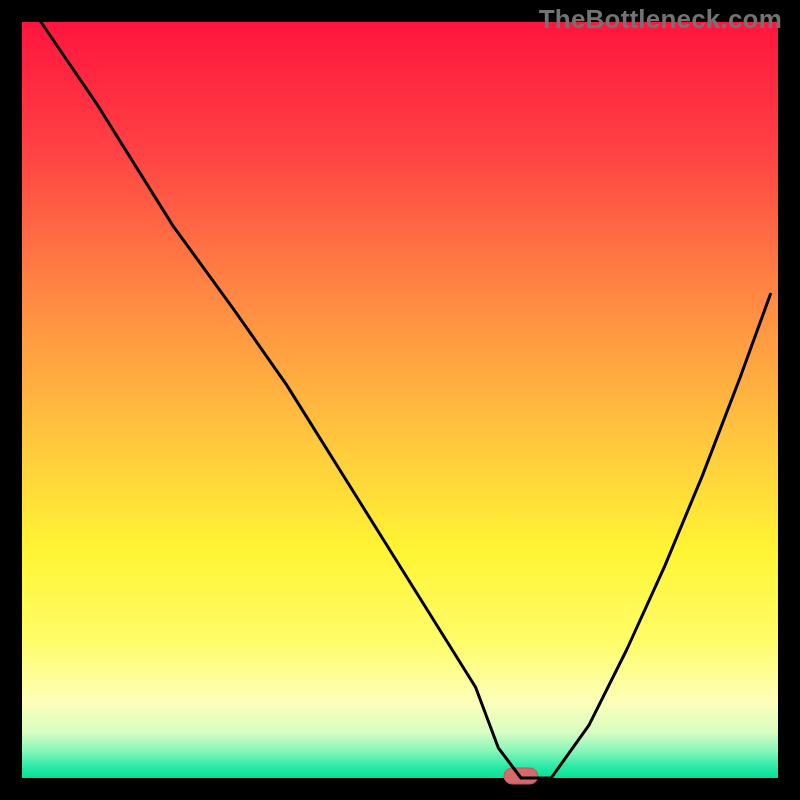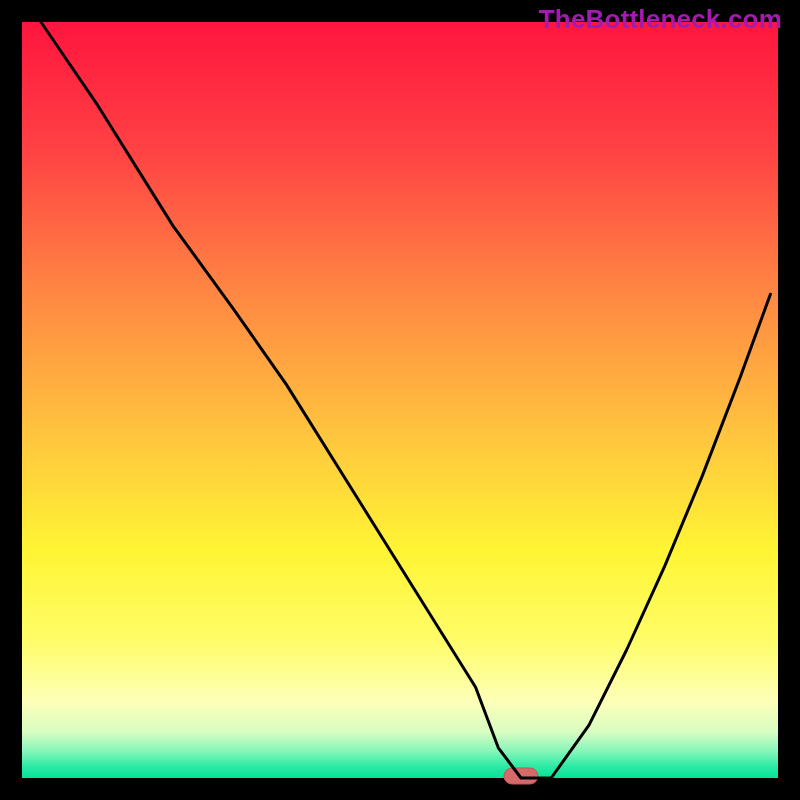--- a/index.html
+++ b/index.html
@@ -20,21 +20,21 @@
     top: 0;
     left: 0;
   }
   .watermark {
     position: absolute;
     top: 4px;
     right: 18px;
     font-family: Arial, Helvetica, sans-serif;
     font-size: 26px;
     font-weight: 600;
-    color: #a21caf;
+    color: #737373;
     letter-spacing: 0.2px;
   }
 </style>
 </head>
 <body>
 
 <div class="stage">
   <svg id="svg" width="800" height="800" viewBox="0 0 800 800">
       <defs>
         <linearGradient id="bg-grad" x1="0" y1="0" x2="0" y2="1">

